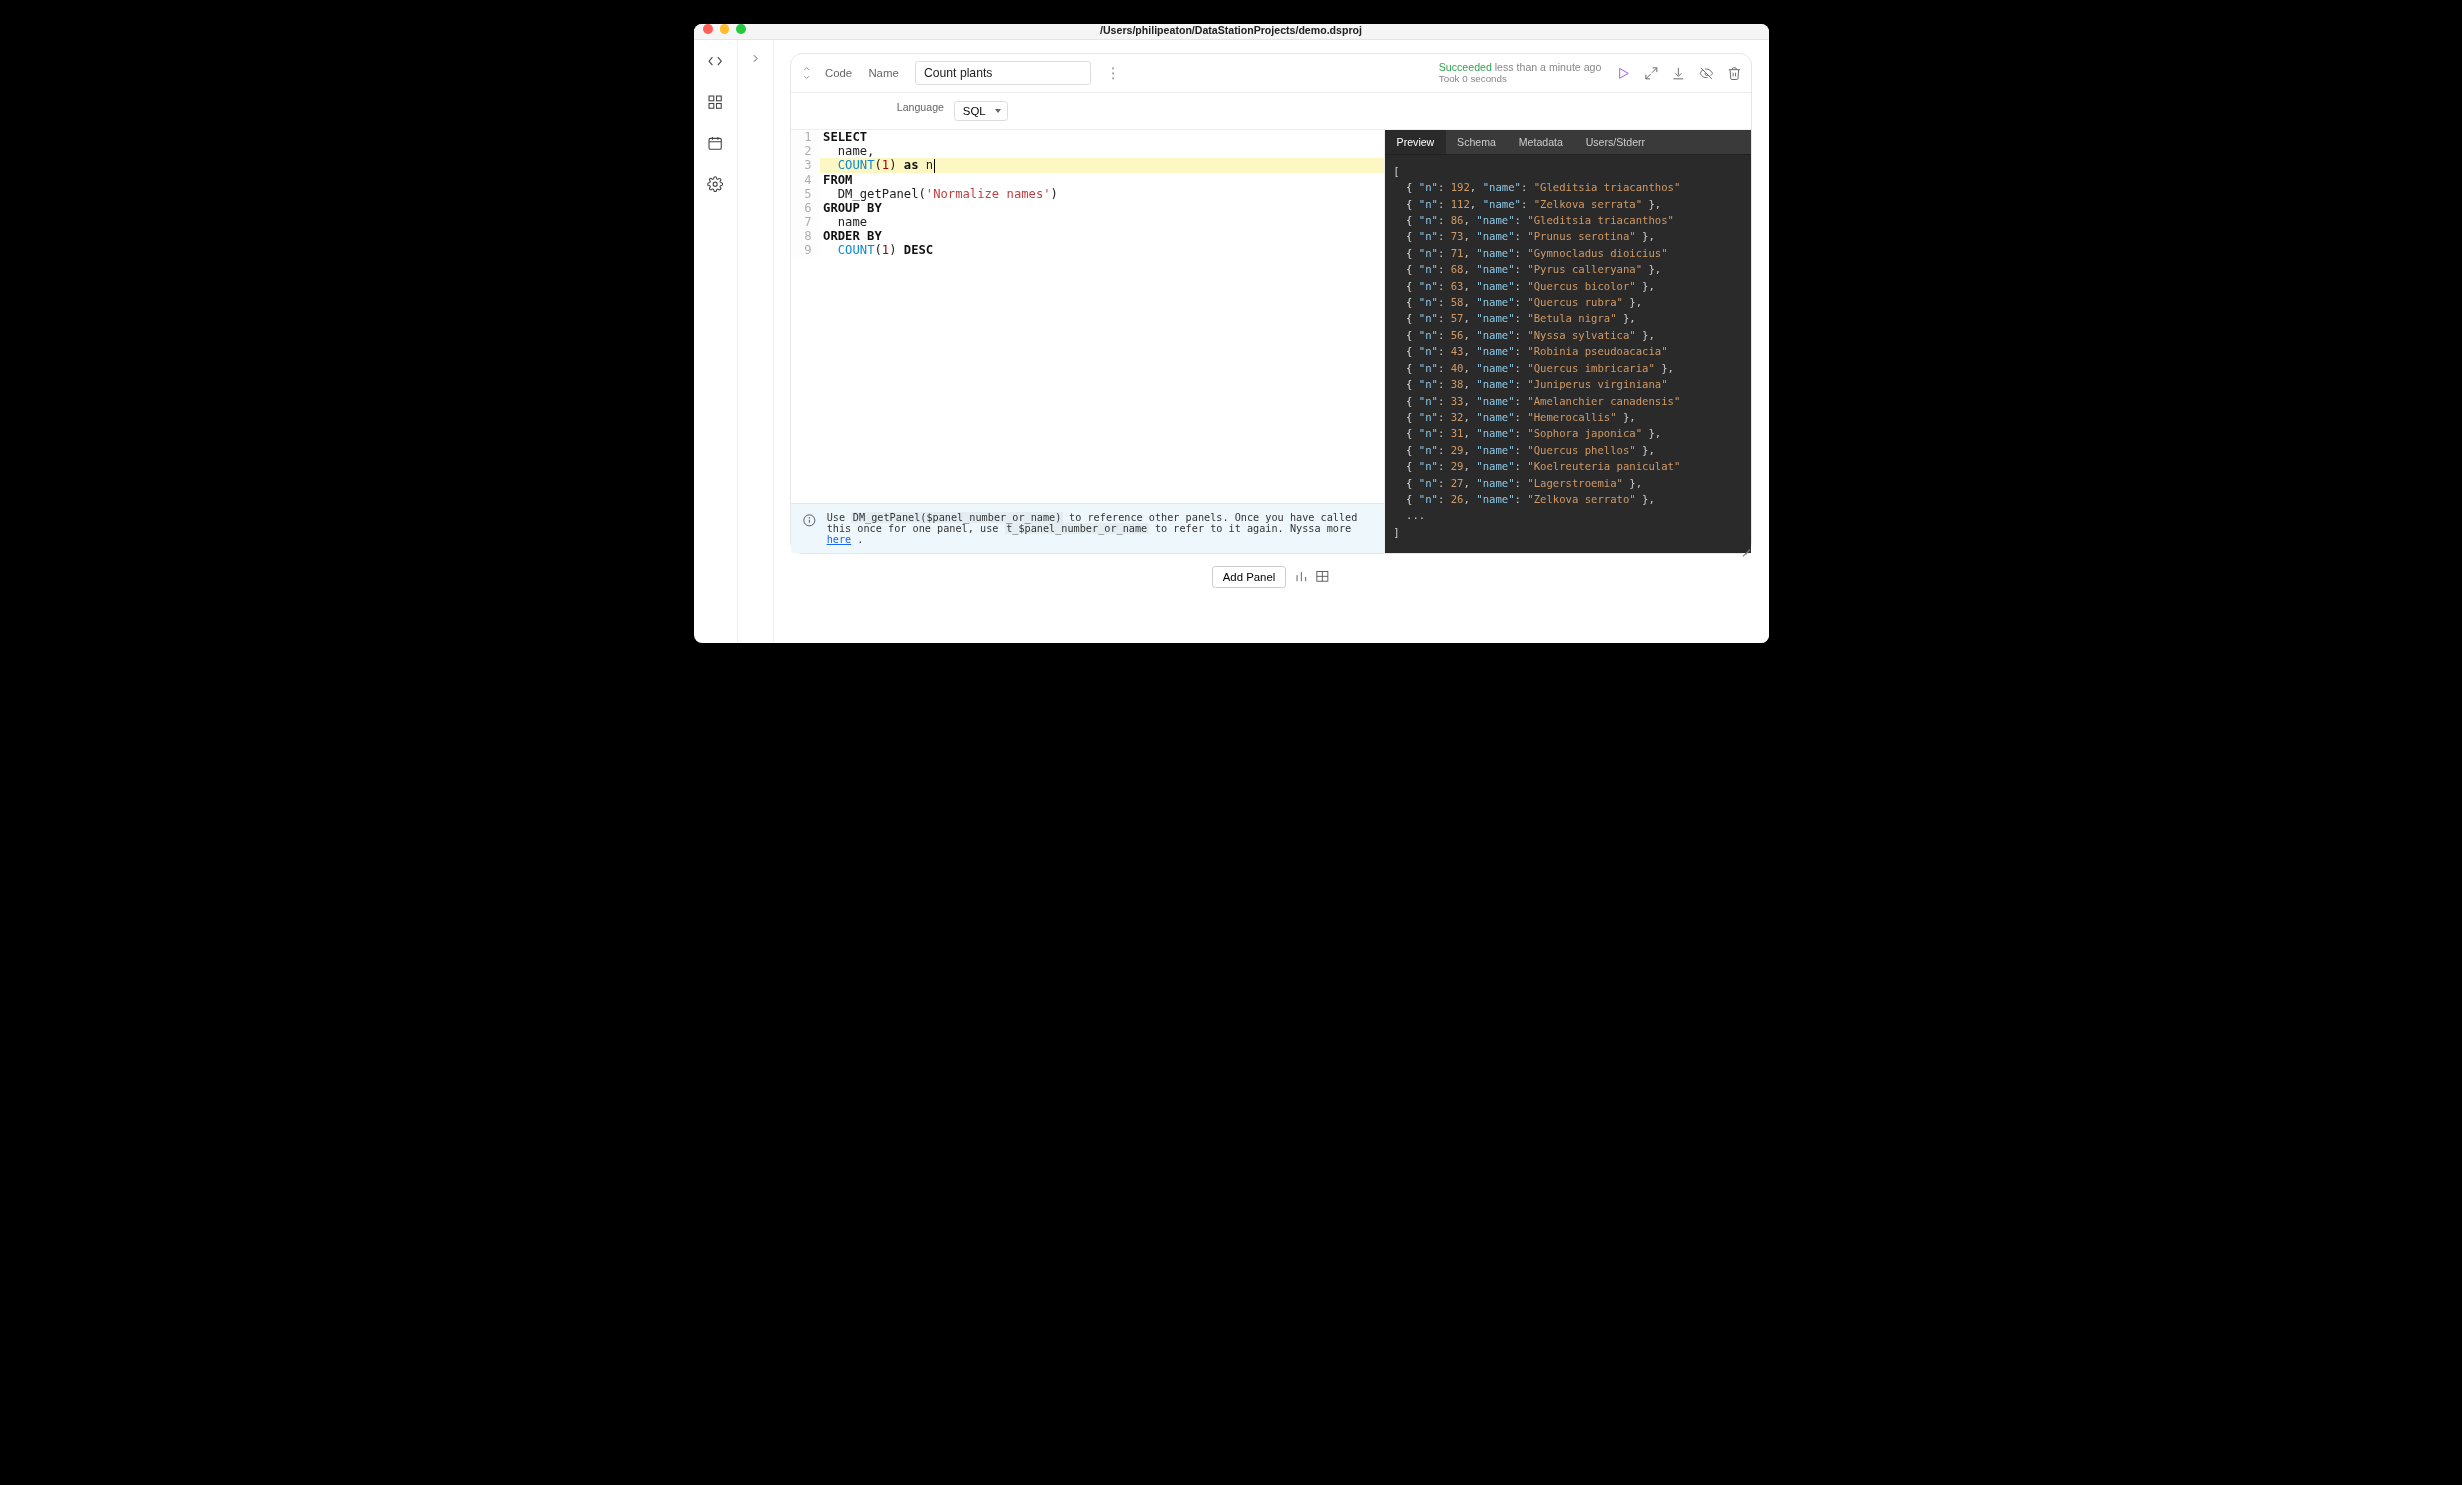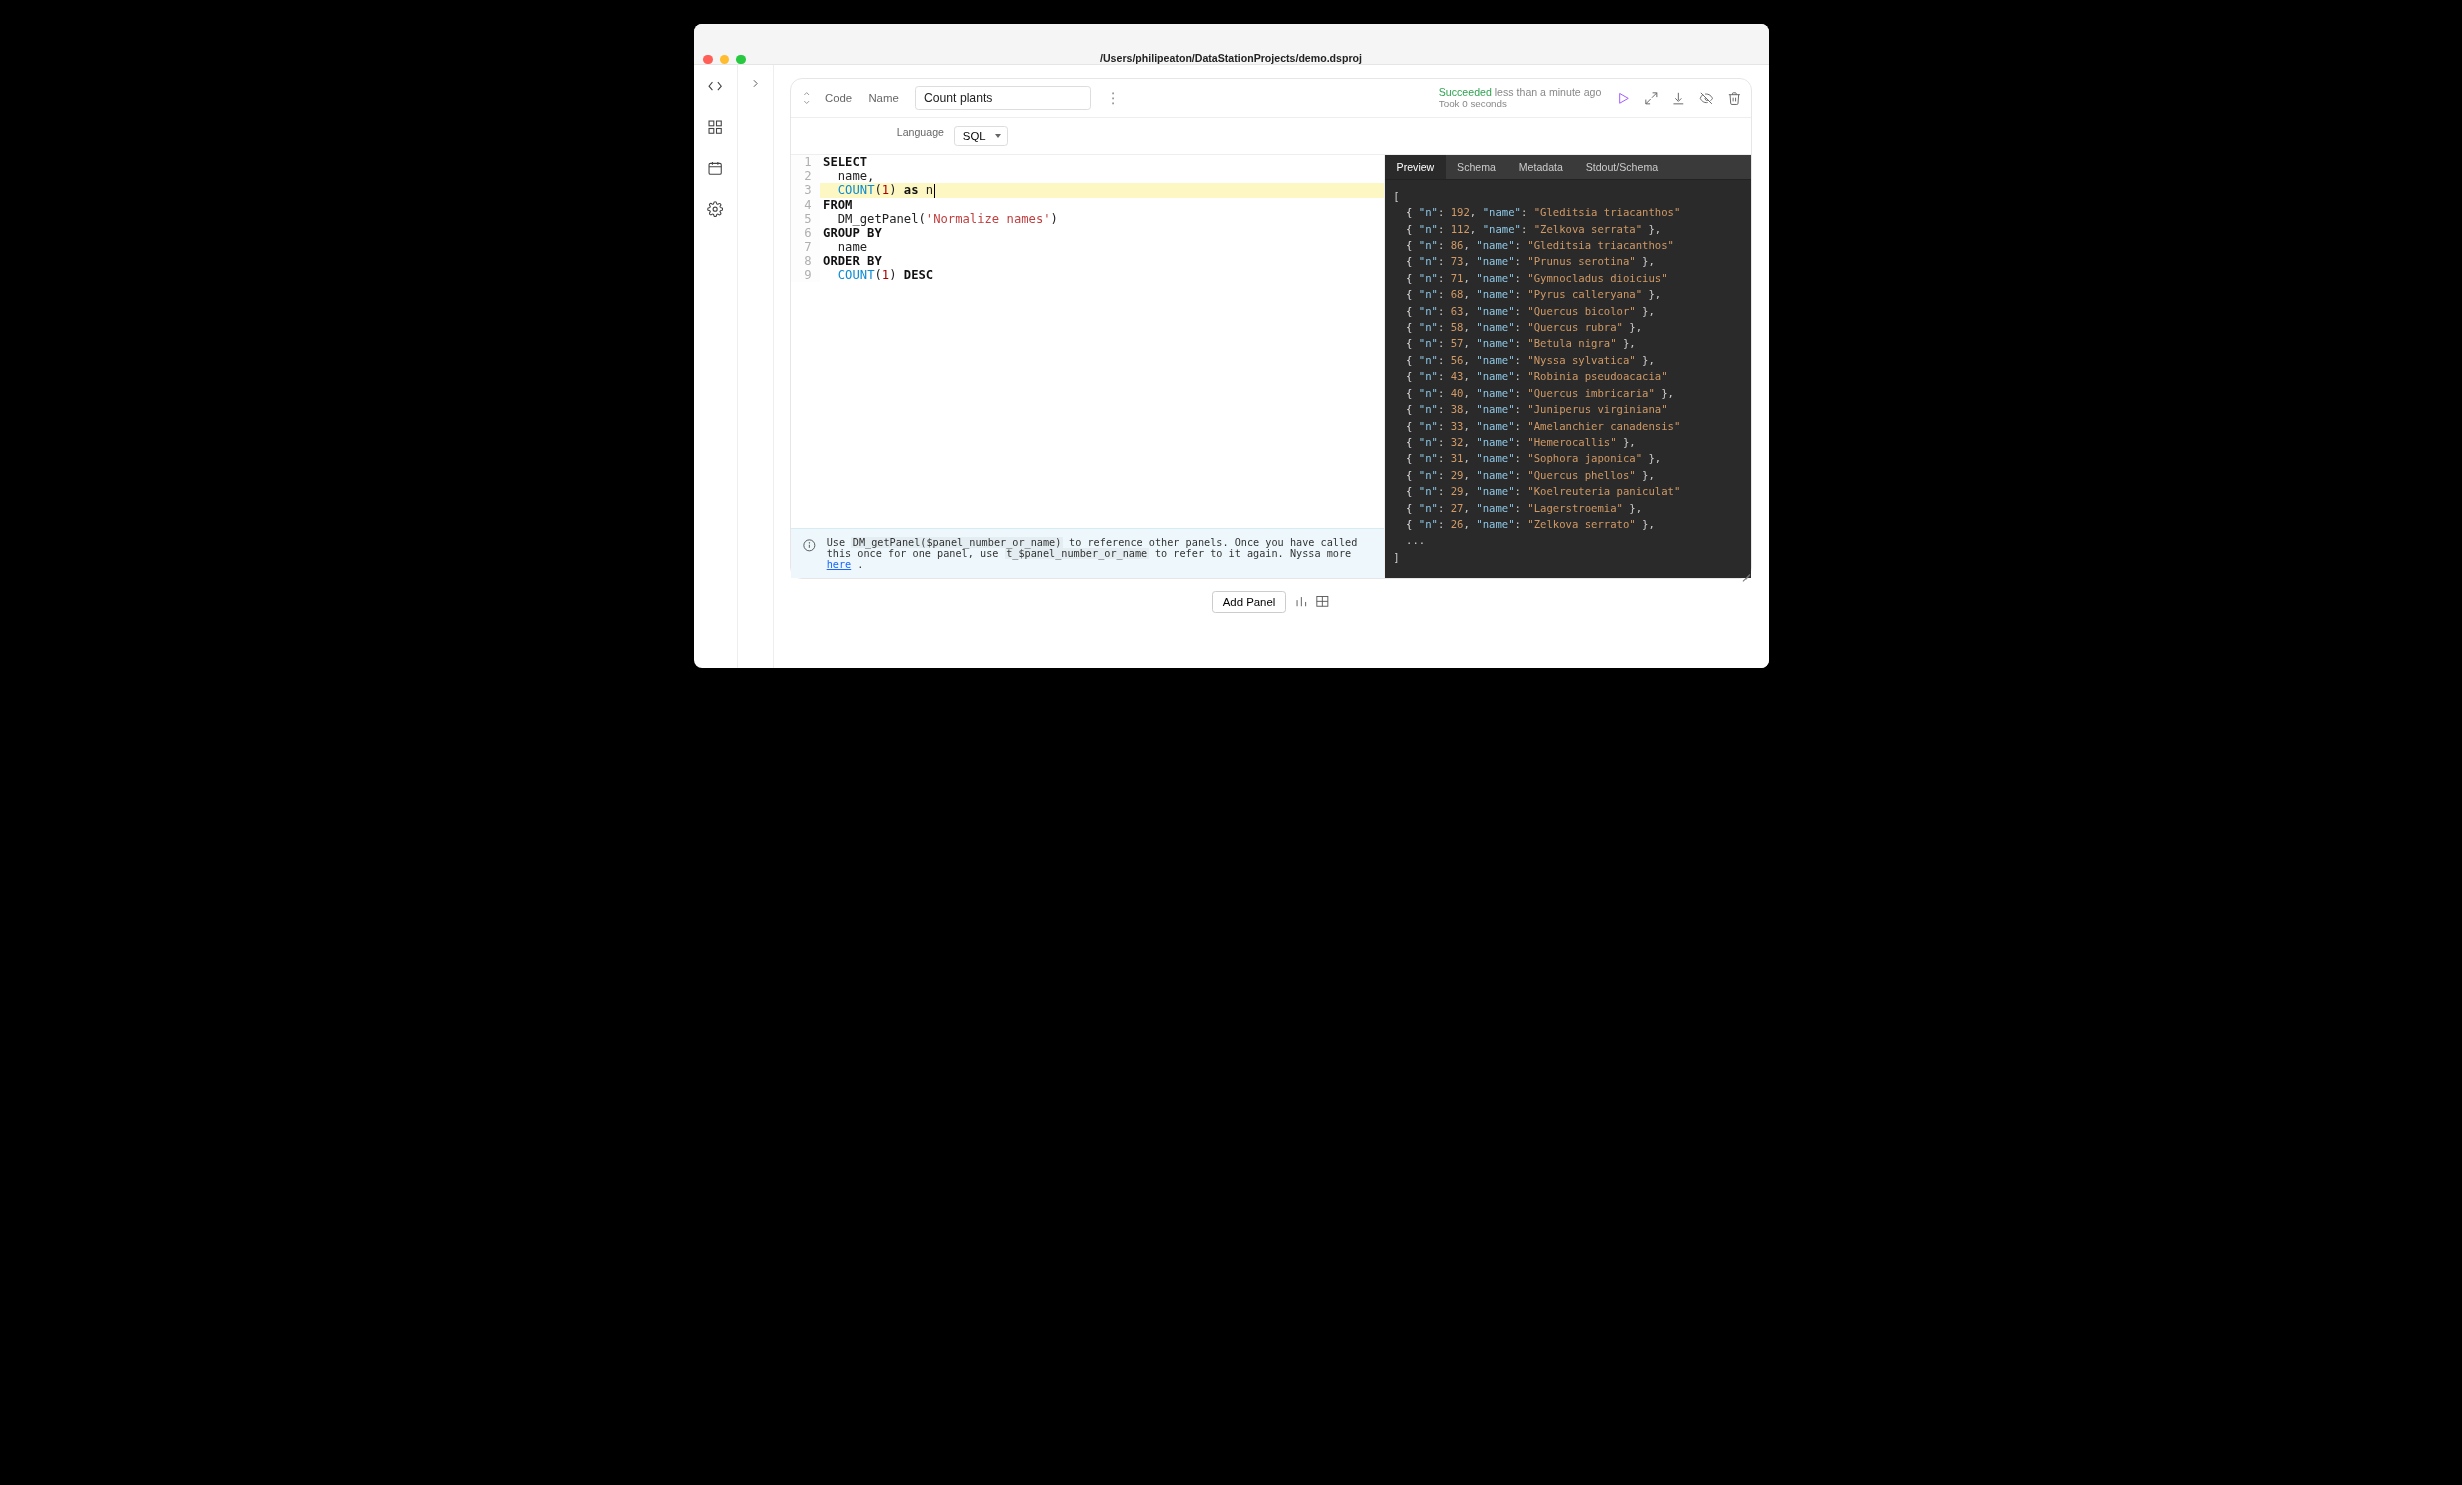--- a/index.html
+++ b/index.html
@@ -15,25 +15,25 @@
     min-height: 100vh;
   }
   .window {
     width: 1075px;
     background: #fff;
     border-radius: 8.1px;
     overflow: hidden;
     box-shadow: 0 8.1px 33px rgba(0,0,0,.5);
   }
   .titlebar {
-    height: 41px;
+    height: 16px;
     background: #f5f5f5;
     border-bottom: 0.8px solid #e5e5e5;
     display: flex;
-    align-items: flex-end;
+    align-items: flex-start;
     position: relative;
   }
   .traffic {
     display: flex;
     gap: 6.5px;
     padding-left: 9.8px;
     position: absolute;
     left: 0;
   }
   .dot { width: 9.8px; height: 9.8px; border-radius: 50%; }
@@ -415,21 +415,21 @@
                 <span>Use </span><code>DM_getPanel($panel_number_or_name)</code><span> to reference other panels. Once you have called this once for one panel, use </span><code>t_$panel_number_or_name</code><span> to refer to it again. Nyssa more  </span><a href="#">here</a><span> .</span>
               </div>
             </div>
           </div>
 
           <div class="preview">
             <div class="ptabs" id="ptabs">
                 <div class="ptab active">Preview</div>
                 <div class="ptab">Schema</div>
                 <div class="ptab">Metadata</div>
-                <div class="ptab">Stdout/Schema</div>
+                <div class="ptab">Users/Stderr</div>
               </div>
             <div class="pbody" id="pbody"><div class="row jp">[</div><div class="row">  { <span class="jk">"n"</span><span class="jp">: </span><span class="jn">192</span><span class="jp">, </span><span class="jk">"name"</span><span class="jp">: </span><span class="js">"Gleditsia triacanthos"</span></div><div class="row">  { <span class="jk">"n"</span><span class="jp">: </span><span class="jn">112</span><span class="jp">, </span><span class="jk">"name"</span><span class="jp">: </span><span class="js">"Zelkova serrata"</span><span class="jp"> },</span></div><div class="row">  { <span class="jk">"n"</span><span class="jp">: </span><span class="jn">86</span><span class="jp">, </span><span class="jk">"name"</span><span class="jp">: </span><span class="js">"Gleditsia triacanthos"</span></div><div class="row">  { <span class="jk">"n"</span><span class="jp">: </span><span class="jn">73</span><span class="jp">, </span><span class="jk">"name"</span><span class="jp">: </span><span class="js">"Prunus serotina"</span><span class="jp"> },</span></div><div class="row">  { <span class="jk">"n"</span><span class="jp">: </span><span class="jn">71</span><span class="jp">, </span><span class="jk">"name"</span><span class="jp">: </span><span class="js">"Gymnocladus dioicius"</span></div><div class="row">  { <span class="jk">"n"</span><span class="jp">: </span><span class="jn">68</span><span class="jp">, </span><span class="jk">"name"</span><span class="jp">: </span><span class="js">"Pyrus calleryana"</span><span class="jp"> },</span></div><div class="row">  { <span class="jk">"n"</span><span class="jp">: </span><span class="jn">63</span><span class="jp">, </span><span class="jk">"name"</span><span class="jp">: </span><span class="js">"Quercus bicolor"</span><span class="jp"> },</span></div><div class="row">  { <span class="jk">"n"</span><span class="jp">: </span><span class="jn">58</span><span class="jp">, </span><span class="jk">"name"</span><span class="jp">: </span><span class="js">"Quercus rubra"</span><span class="jp"> },</span></div><div class="row">  { <span class="jk">"n"</span><span class="jp">: </span><span class="jn">57</span><span class="jp">, </span><span class="jk">"name"</span><span class="jp">: </span><span class="js">"Betula nigra"</span><span class="jp"> },</span></div><div class="row">  { <span class="jk">"n"</span><span class="jp">: </span><span class="jn">56</span><span class="jp">, </span><span class="jk">"name"</span><span class="jp">: </span><span class="js">"Nyssa sylvatica"</span><span class="jp"> },</span></div><div class="row">  { <span class="jk">"n"</span><span class="jp">: </span><span class="jn">43</span><span class="jp">, </span><span class="jk">"name"</span><span class="jp">: </span><span class="js">"Robinia pseudoacacia"</span></div><div class="row">  { <span class="jk">"n"</span><span class="jp">: </span><span class="jn">40</span><span class="jp">, </span><span class="jk">"name"</span><span class="jp">: </span><span class="js">"Quercus imbricaria"</span><span class="jp"> },</span></div><div class="row">  { <span class="jk">"n"</span><span class="jp">: </span><span class="jn">38</span><span class="jp">, </span><span class="jk">"name"</span><span class="jp">: </span><span class="js">"Juniperus virginiana"</span></div><div class="row">  { <span class="jk">"n"</span><span class="jp">: </span><span class="jn">33</span><span class="jp">, </span><span class="jk">"name"</span><span class="jp">: </span><span class="js">"Amelanchier canadensis"</span></div><div class="row">  { <span class="jk">"n"</span><span class="jp">: </span><span class="jn">32</span><span class="jp">, </span><span class="jk">"name"</span><span class="jp">: </span><span class="js">"Hemerocallis"</span><span class="jp"> },</span></div><div class="row">  { <span class="jk">"n"</span><span class="jp">: </span><span class="jn">31</span><span class="jp">, </span><span class="jk">"name"</span><span class="jp">: </span><span class="js">"Sophora japonica"</span><span class="jp"> },</span></div><div class="row">  { <span class="jk">"n"</span><span class="jp">: </span><span class="jn">29</span><span class="jp">, </span><span class="jk">"name"</span><span class="jp">: </span><span class="js">"Quercus phellos"</span><span class="jp"> },</span></div><div class="row">  { <span class="jk">"n"</span><span class="jp">: </span><span class="jn">29</span><span class="jp">, </span><span class="jk">"name"</span><span class="jp">: </span><span class="js">"Koelreuteria paniculat"</span></div><div class="row">  { <span class="jk">"n"</span><span class="jp">: </span><span class="jn">27</span><span class="jp">, </span><span class="jk">"name"</span><span class="jp">: </span><span class="js">"Lagerstroemia"</span><span class="jp"> },</span></div><div class="row">  { <span class="jk">"n"</span><span class="jp">: </span><span class="jn">26</span><span class="jp">, </span><span class="jk">"name"</span><span class="jp">: </span><span class="js">"Zelkova serrato"</span><span class="jp"> },</span></div><div class="row jp">  ...</div><div class="row jp">]</div></div>
             <div class="resize-handle"></div>
           </div>
         </div>
       </div>
 
       <div class="add-row">
         <button class="add-btn">Add Panel</button>
         <div class="add-icons">

